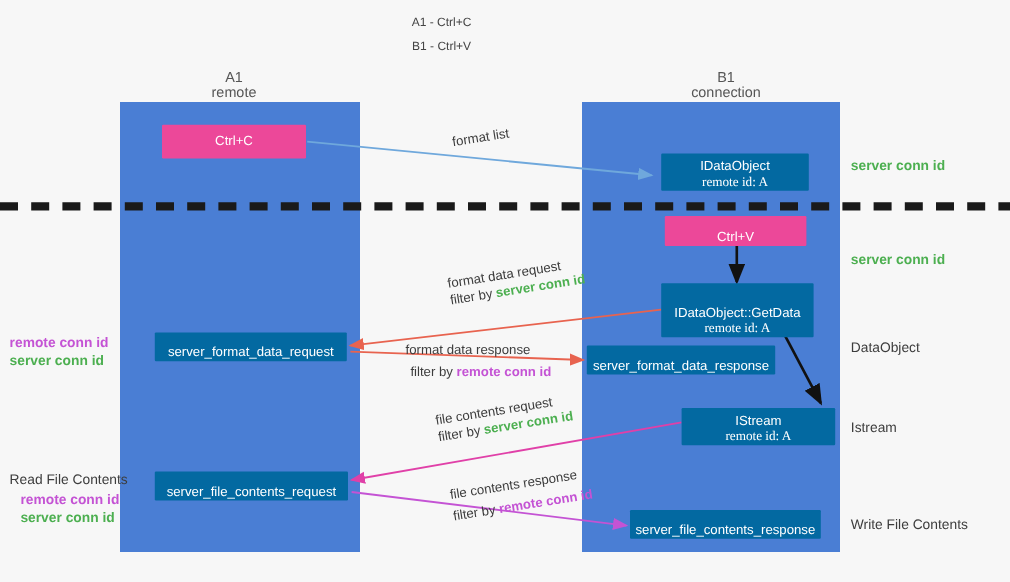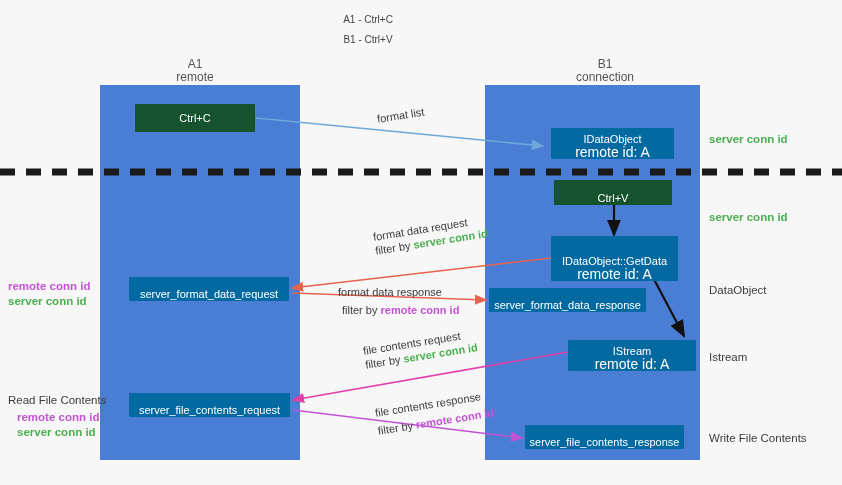--- a/index.html
+++ b/index.html
@@ -51,23 +51,23 @@
     display: flex;
     flex-direction: column;
     align-items: center;
     justify-content: center;
     color: #ffffff;
     font-size: 11px;
     line-height: 13px;
     text-align: center;
     border-radius: 1px;
   }
-  .node.green { background: #14532d; }
+  .node.green { background: #ec4899; }
   .node.orange { background: #0369a1; justify-content: flex-end; }
-  .node .l2 { font-size: 14px; }
+  .node .l2 { font-size: 11px; font-family: Liberation Serif, serif; }
   .edge-label {
     position: absolute;
     font-size: 11px;
     color: #3c3c3c;
     white-space: nowrap;
     line-height: 14px;
   }
   .edge-label.rot-n9  { transform: rotate(-9deg);  transform-origin: left top; }
   .side-label {
     position: absolute;

